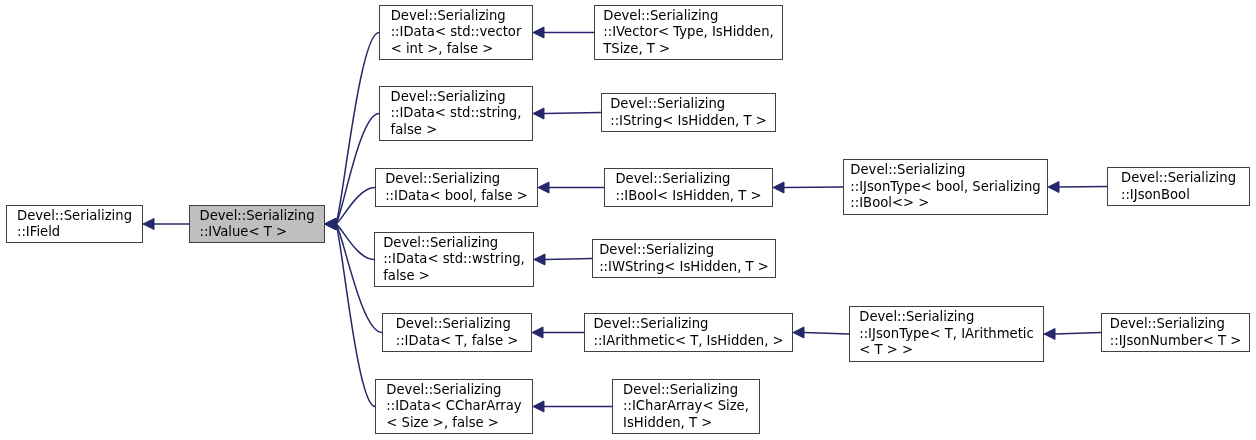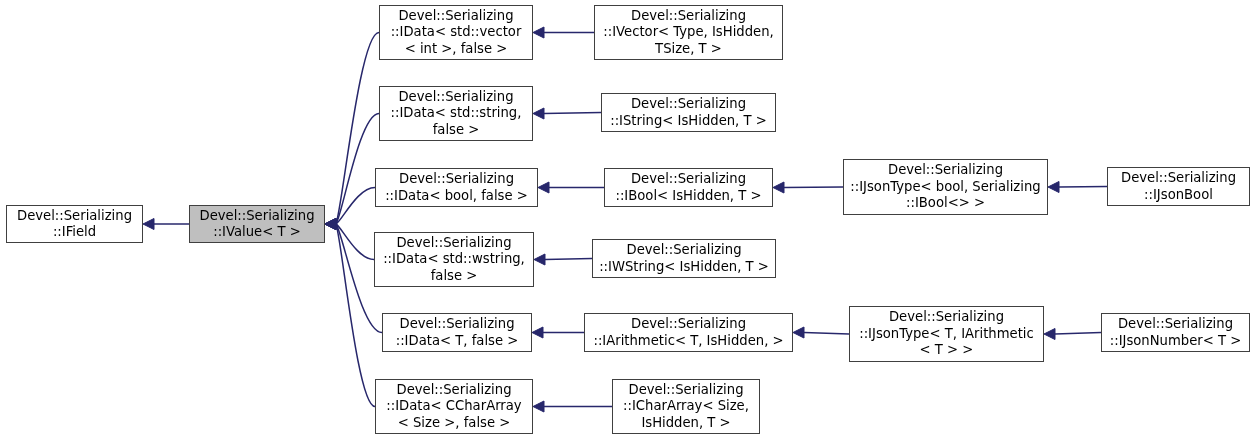--- a/index.html
+++ b/index.html
@@ -12,21 +12,21 @@
   }
   #edges{position:absolute;left:0;top:0;width:1256px;height:440px;}
   .node{
     position:absolute;
     box-sizing:border-box;
     border:1px solid #404040;
     background:#ffffff;
     display:flex;
     align-items:center;
     justify-content:center;
-    text-align:center;
+    text-align:left;
     color:#000000;
     font-size:13.2px;
     line-height:1.24;
     letter-spacing:0px;
     white-space:pre-line;
     padding:0 3px;
   }
   .node.highlight{background:#bfbfbf;}
 </style>
 </head>

